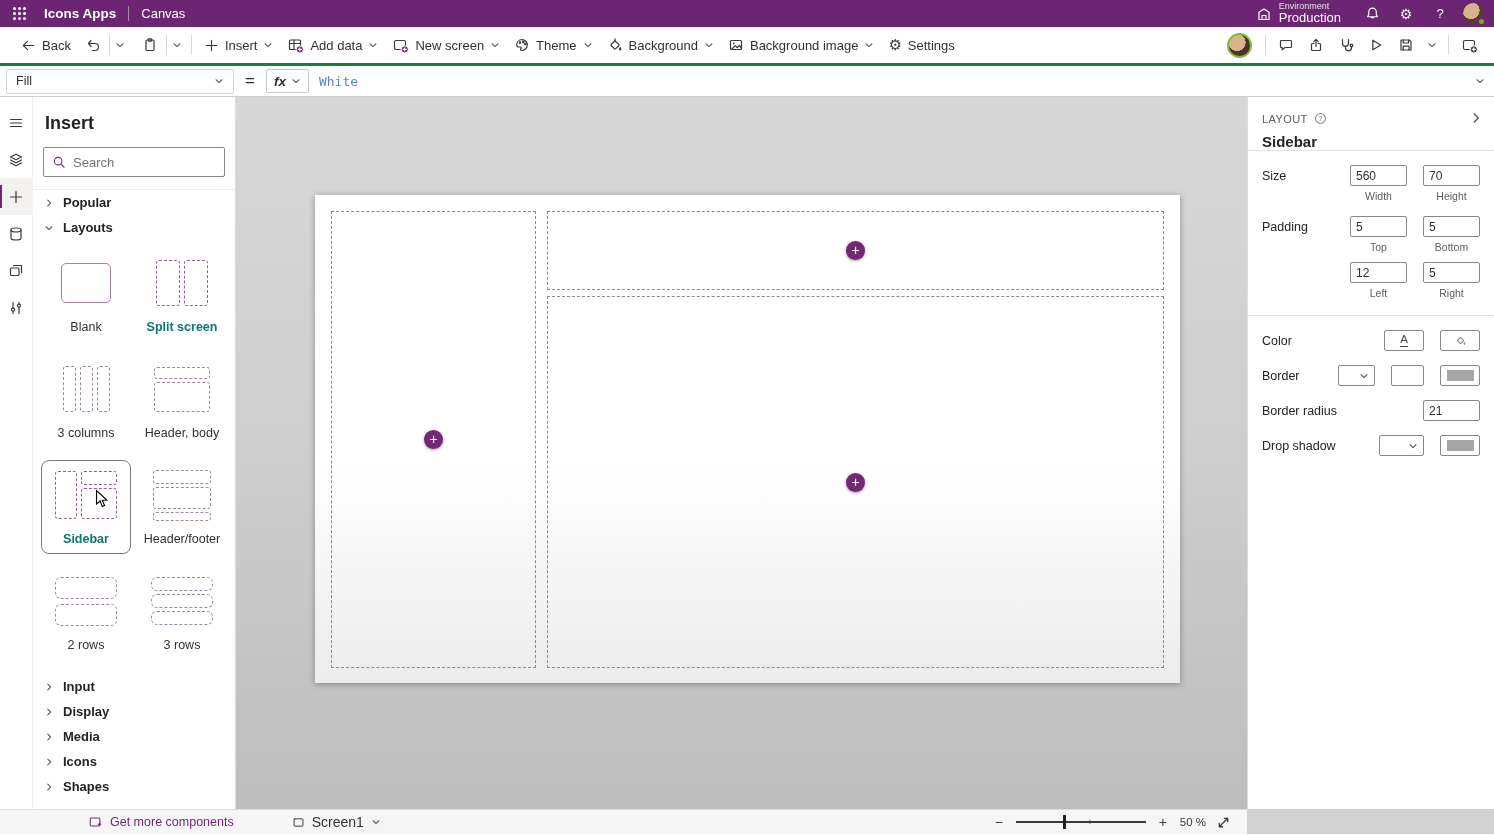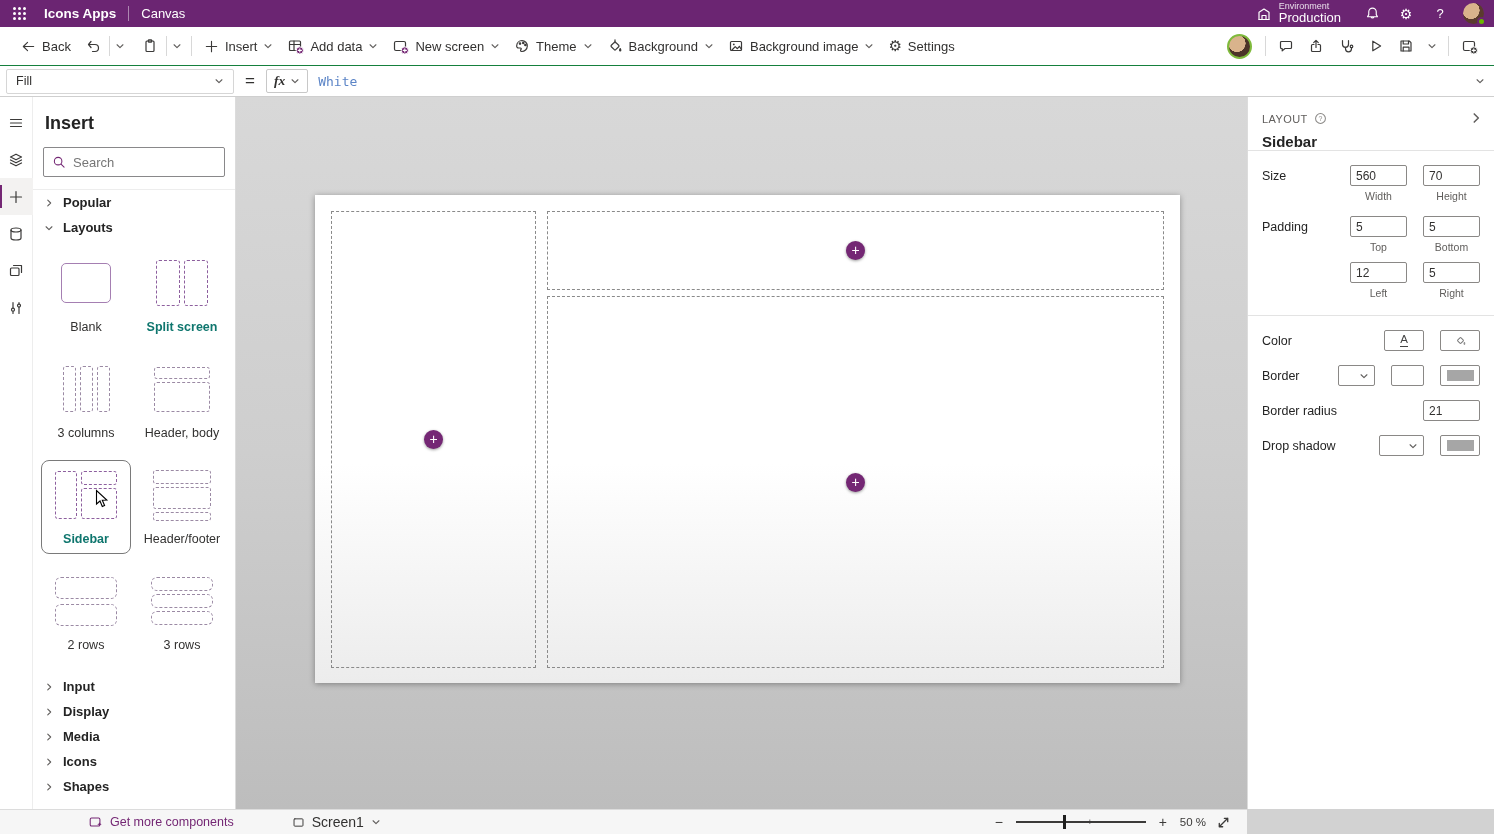--- a/index.html
+++ b/index.html
@@ -23,36 +23,36 @@
   .env-label { font-size:9px; opacity:.85; }
   .env-name { font-size:13px; }
   .tb-ibtn { width:34px; height:27px; display:flex; align-items:center; justify-content:center; cursor:pointer; color:#fff; font-size:13px; }
   .tb-ibtn svg { stroke:#fff; }
   .avatar-top { width:21px; height:21px; border-radius:50%; margin:0 10px 0 6px; position:relative;
     background:radial-gradient(circle at 38% 35%, #d9b38c 0 45%, #5a3b2e 46% 100%); }
   .avatar-top .dot { position:absolute; right:-2px; bottom:-2px; width:9px; height:9px; border-radius:50%;
     background:#6bb700; border:2px solid #6b2572; }
 
   
-  .toolbar { height:39px; background:#fff; display:flex; align-items:center; padding:0 10px 0 14px; border-bottom:1px solid #15803d; }
+  .toolbar { height:39px; background:#fff; display:flex; align-items:center; padding:0 10px 0 14px; border-bottom:3px solid #15803d; }
   .cmd { display:flex; align-items:center; gap:6px; height:30px; padding:0 7px; border-radius:2px; cursor:pointer; white-space:nowrap; font-size:13px; color:#323130; }
   .cmd svg { flex:none; }
   .vdiv { width:1px; height:20px; background:#d8d8d8; margin:0 5px; flex:none; }
   .toolbar-right { margin-left:auto; display:flex; align-items:center; }
   .avatar-cmd { width:25px; height:25px; border-radius:50%; border:2px solid #7fba3c; margin-right:8px; cursor:pointer;
     background:radial-gradient(circle at 38% 35%, #d9b38c 0 45%, #4c3328 46% 100%); }
   .ibtn { width:30px; height:30px; display:flex; align-items:center; justify-content:center; cursor:pointer; border-radius:2px; }
 
   
   .fbar { height:31px; background:#fff; display:flex; align-items:center; border-bottom:1px solid #cfcfcf; position:relative; }
   .prop-select { width:228px; height:25px; border:1px solid #d6d6d6; border-radius:2px; margin-left:6px;
     display:flex; align-items:center; justify-content:space-between; padding:0 9px; font-size:12.5px; cursor:pointer; background:#fff; }
   .equals { font-size:17px; color:#323130; margin:0 11px; font-weight:400; }
   .fx-select { height:24px; border:1px solid #c8c8c8; border-radius:2px; display:flex; align-items:center; gap:5px; padding:0 7px; cursor:pointer; }
-  .fx-txt { font-family:Liberation Serif, serif; font-style:italic; font-weight:bold; font-size:13.5px; color:#323130; }
+  .fx-txt { font-family:Liberation Sans, sans-serif; font-style:italic; font-weight:bold; font-size:13.5px; color:#323130; }
   .expr { font-family:"DejaVu Sans Mono","Liberation Mono",monospace; font-size:13px; color:#5c85c7; margin-left:10px; }
   .fbar-chev { position:absolute; right:9px; top:10px; }
 
   
   .body { display:flex; height:712px; }
 
   .rail { width:33px; background:#fff; border-right:1px solid #ededed; display:flex; flex-direction:column; align-items:center; padding-top:7px; }
   .rail-btn { width:33px; height:37px; display:flex; align-items:center; justify-content:center; cursor:pointer; position:relative; }
   .rail-btn.selected { background:#f3f2f1; }
   .rail-btn.selected::before { content:""; position:absolute; left:0; top:7px; bottom:7px; width:2.5px; background:#742774; }

